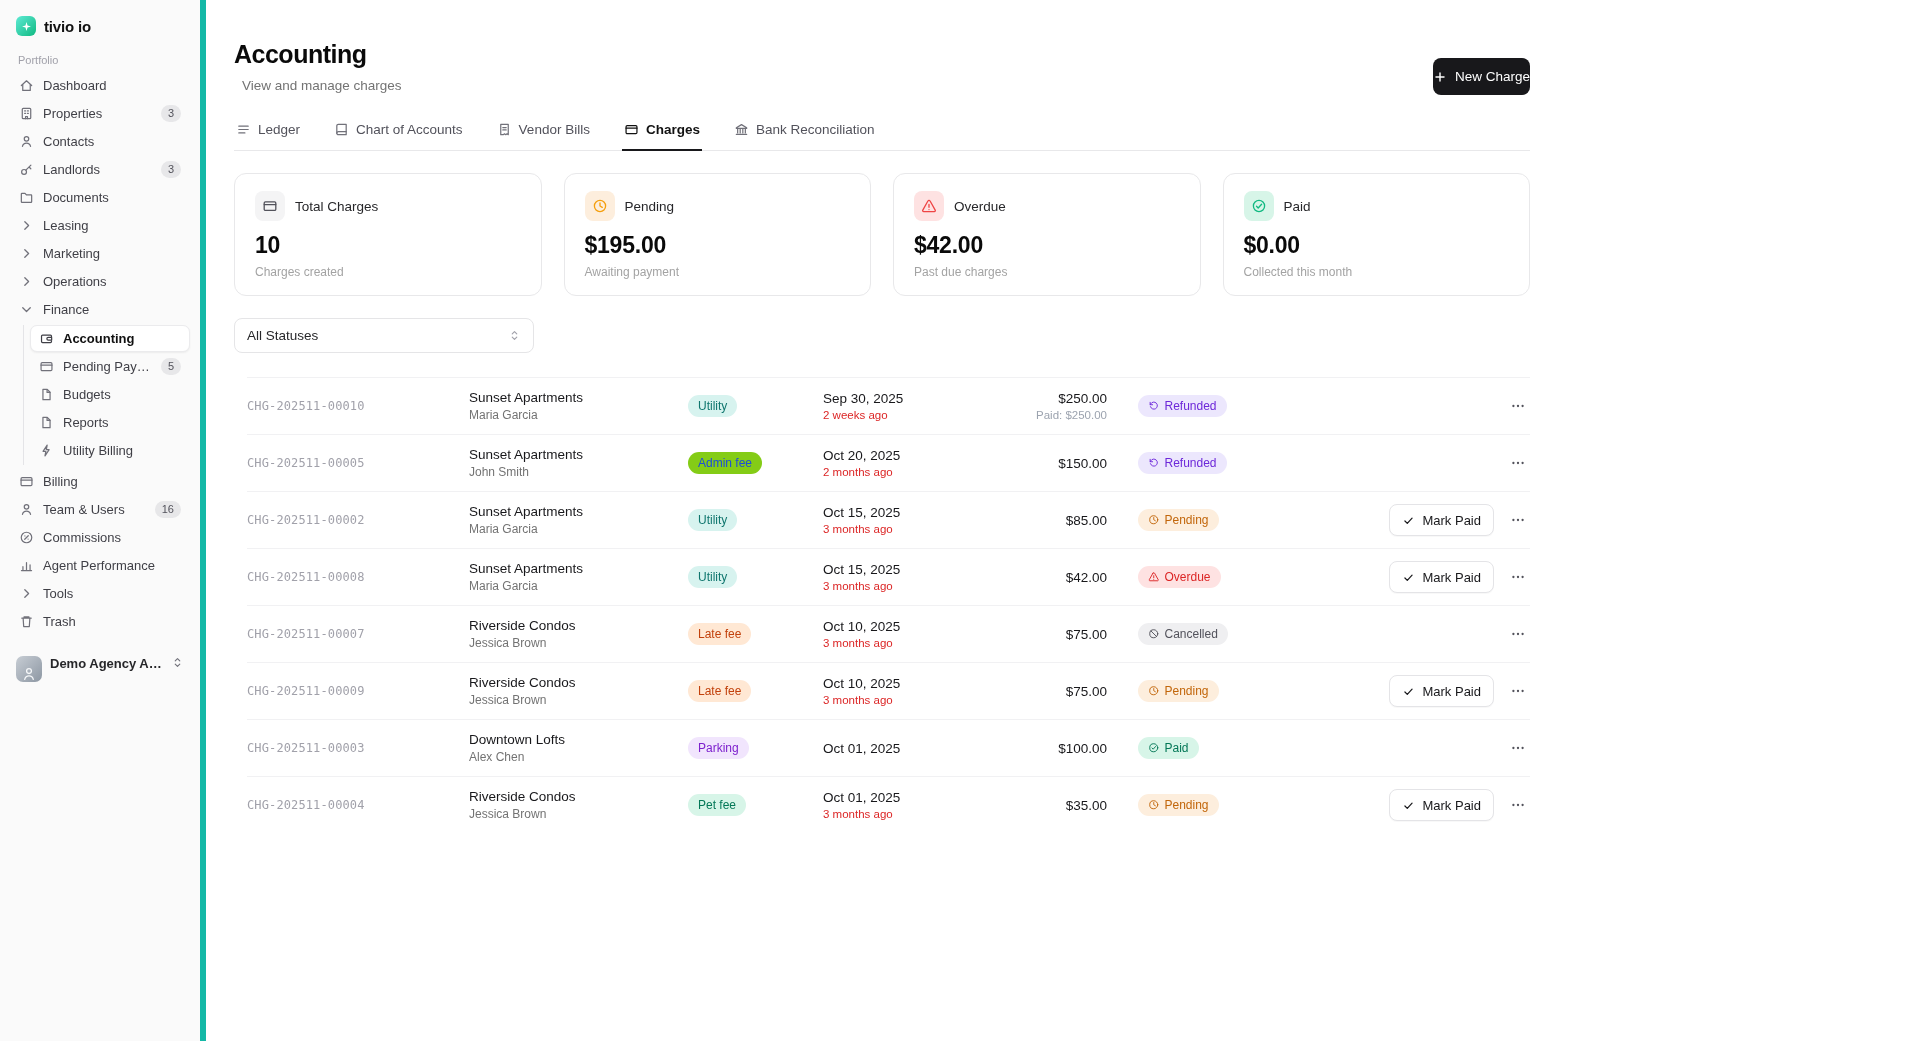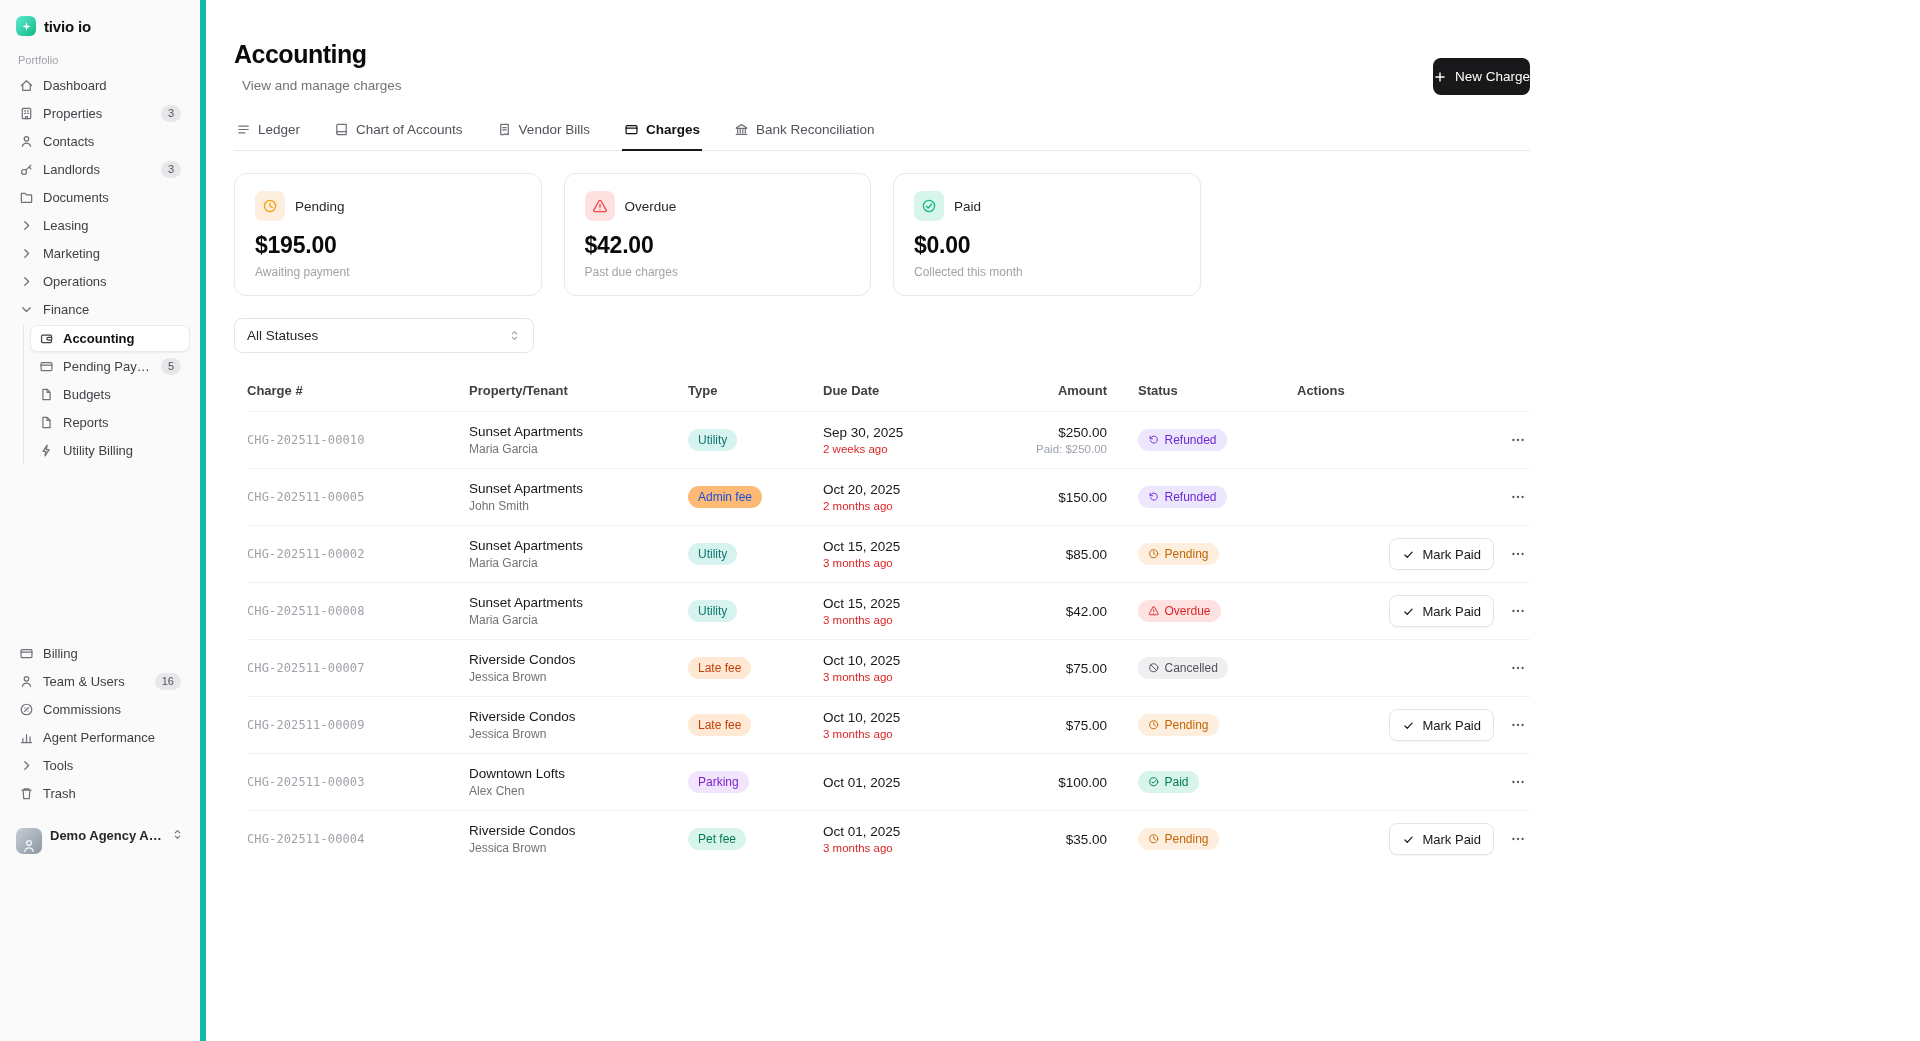--- a/index.html
+++ b/index.html
@@ -40,21 +40,21 @@
   }
   .nav-sub {
     margin:2px 0 3px 13px; padding-left:6px;
     border-left:1px solid #e4e4e7; display:flex; flex-direction:column;
   }
   .nav-item.active {
     background:#fff; border:1px solid #ebebed; color:#111; font-weight:600;
     box-shadow:0 1px 2px rgba(0,0,0,.06);
   }
   .nav-item.active .ic { color:#3f3f46; }
-  .nav-bottom { margin-top:172px; }
+  .nav-bottom { }
   .user-row {
     margin-top:16px; display:flex; align-items:flex-start; gap:8px;
     padding:4px 6px; border-radius:8px; cursor:pointer;
   }
   .avatar {
     width:26px; height:26px; border-radius:7px; flex:none;
     background:linear-gradient(135deg,#c7cdd4,#8d97a3);
     display:flex; align-items:flex-end; justify-content:center; overflow:hidden;
   }
   .avatar svg { width:16px; height:16px; color:#f4f6f8; }
@@ -453,20 +453,32 @@
           <svg class="ic">
             <use href="#i-bank"></use>
           </svg>
           <span>Bank Reconciliation</span>
         </div>
       </div>
 
     <div class="cards" id="cards">
         <div class="card">
           <div class="card-head">
+       <span class="card-ic" style="background:#f4f4f5;color:#52525b">
+              <svg class="ic">
+                <use href="#i-card"></use>
+              </svg>
+            </span>
+       <span class="card-title">Total Charges</span>
+     </div>
+     <div class="card-value">10</div>
+     <div class="card-caption">Charges created</div>
+        </div>
+        <div class="card">
+          <div class="card-head">
        <span class="card-ic" style="background:#fdeedd;color:#f59e0b">
               <svg class="ic">
                 <use href="#i-clock"></use>
               </svg>
             </span>
        <span class="card-title">Pending</span>
      </div>
      <div class="card-value">$195.00</div>
      <div class="card-caption">Awaiting payment</div>
         </div>
@@ -499,29 +511,20 @@
     <div class="filter-row">
       <div class="select">
         <span>All Statuses</span>
         <svg class="ic">
             <use href="#i-chevrons-updown"></use>
           </svg>
       </div>
     </div>
 
     <div class="table">
-      <div class="thead" id="thead">
-          <div class="td col-charge">Charge #</div>
-          <div class="td col-prop">Property/Tenant</div>
-          <div class="td col-type">Type</div>
-          <div class="td col-due">Due Date</div>
-          <div class="td col-amount">Amount</div>
-          <div class="td col-status">Status</div>
-          <div class="td col-actions">Actions</div>
-        </div>
       <div id="tbody">
           <div class="trow">
             <div class="td col-charge charge-num">CHG-202511-00010</div>
      <div class="td col-prop">
        <div class="prop-name">Sunset Apartments</div>
        <div class="tenant-name">Maria Garcia</div>
      </div>
      <div class="td col-type">
        <span class="badge" style="background:#d7f3ef;color:#0f766e">Utility</span>
      </div>
@@ -550,21 +553,21 @@
               </button>
      </div>
           </div>
           <div class="trow">
             <div class="td col-charge charge-num">CHG-202511-00005</div>
      <div class="td col-prop">
        <div class="prop-name">Sunset Apartments</div>
        <div class="tenant-name">John Smith</div>
      </div>
      <div class="td col-type">
-       <span class="badge" style="background:#fdba74;color:#1d4ed8">Admin fee</span>
+       <span class="badge" style="background:#84cc16;color:#1d4ed8">Admin fee</span>
      </div>
      <div class="td col-due">
        <div class="due-date">Oct 20, 2025</div>
        <div class="due-rel">2 months ago</div>
      </div>
      <div class="td col-amount">
        <div class="amount">$150.00</div>
 
      </div>
      <div class="td col-status">

